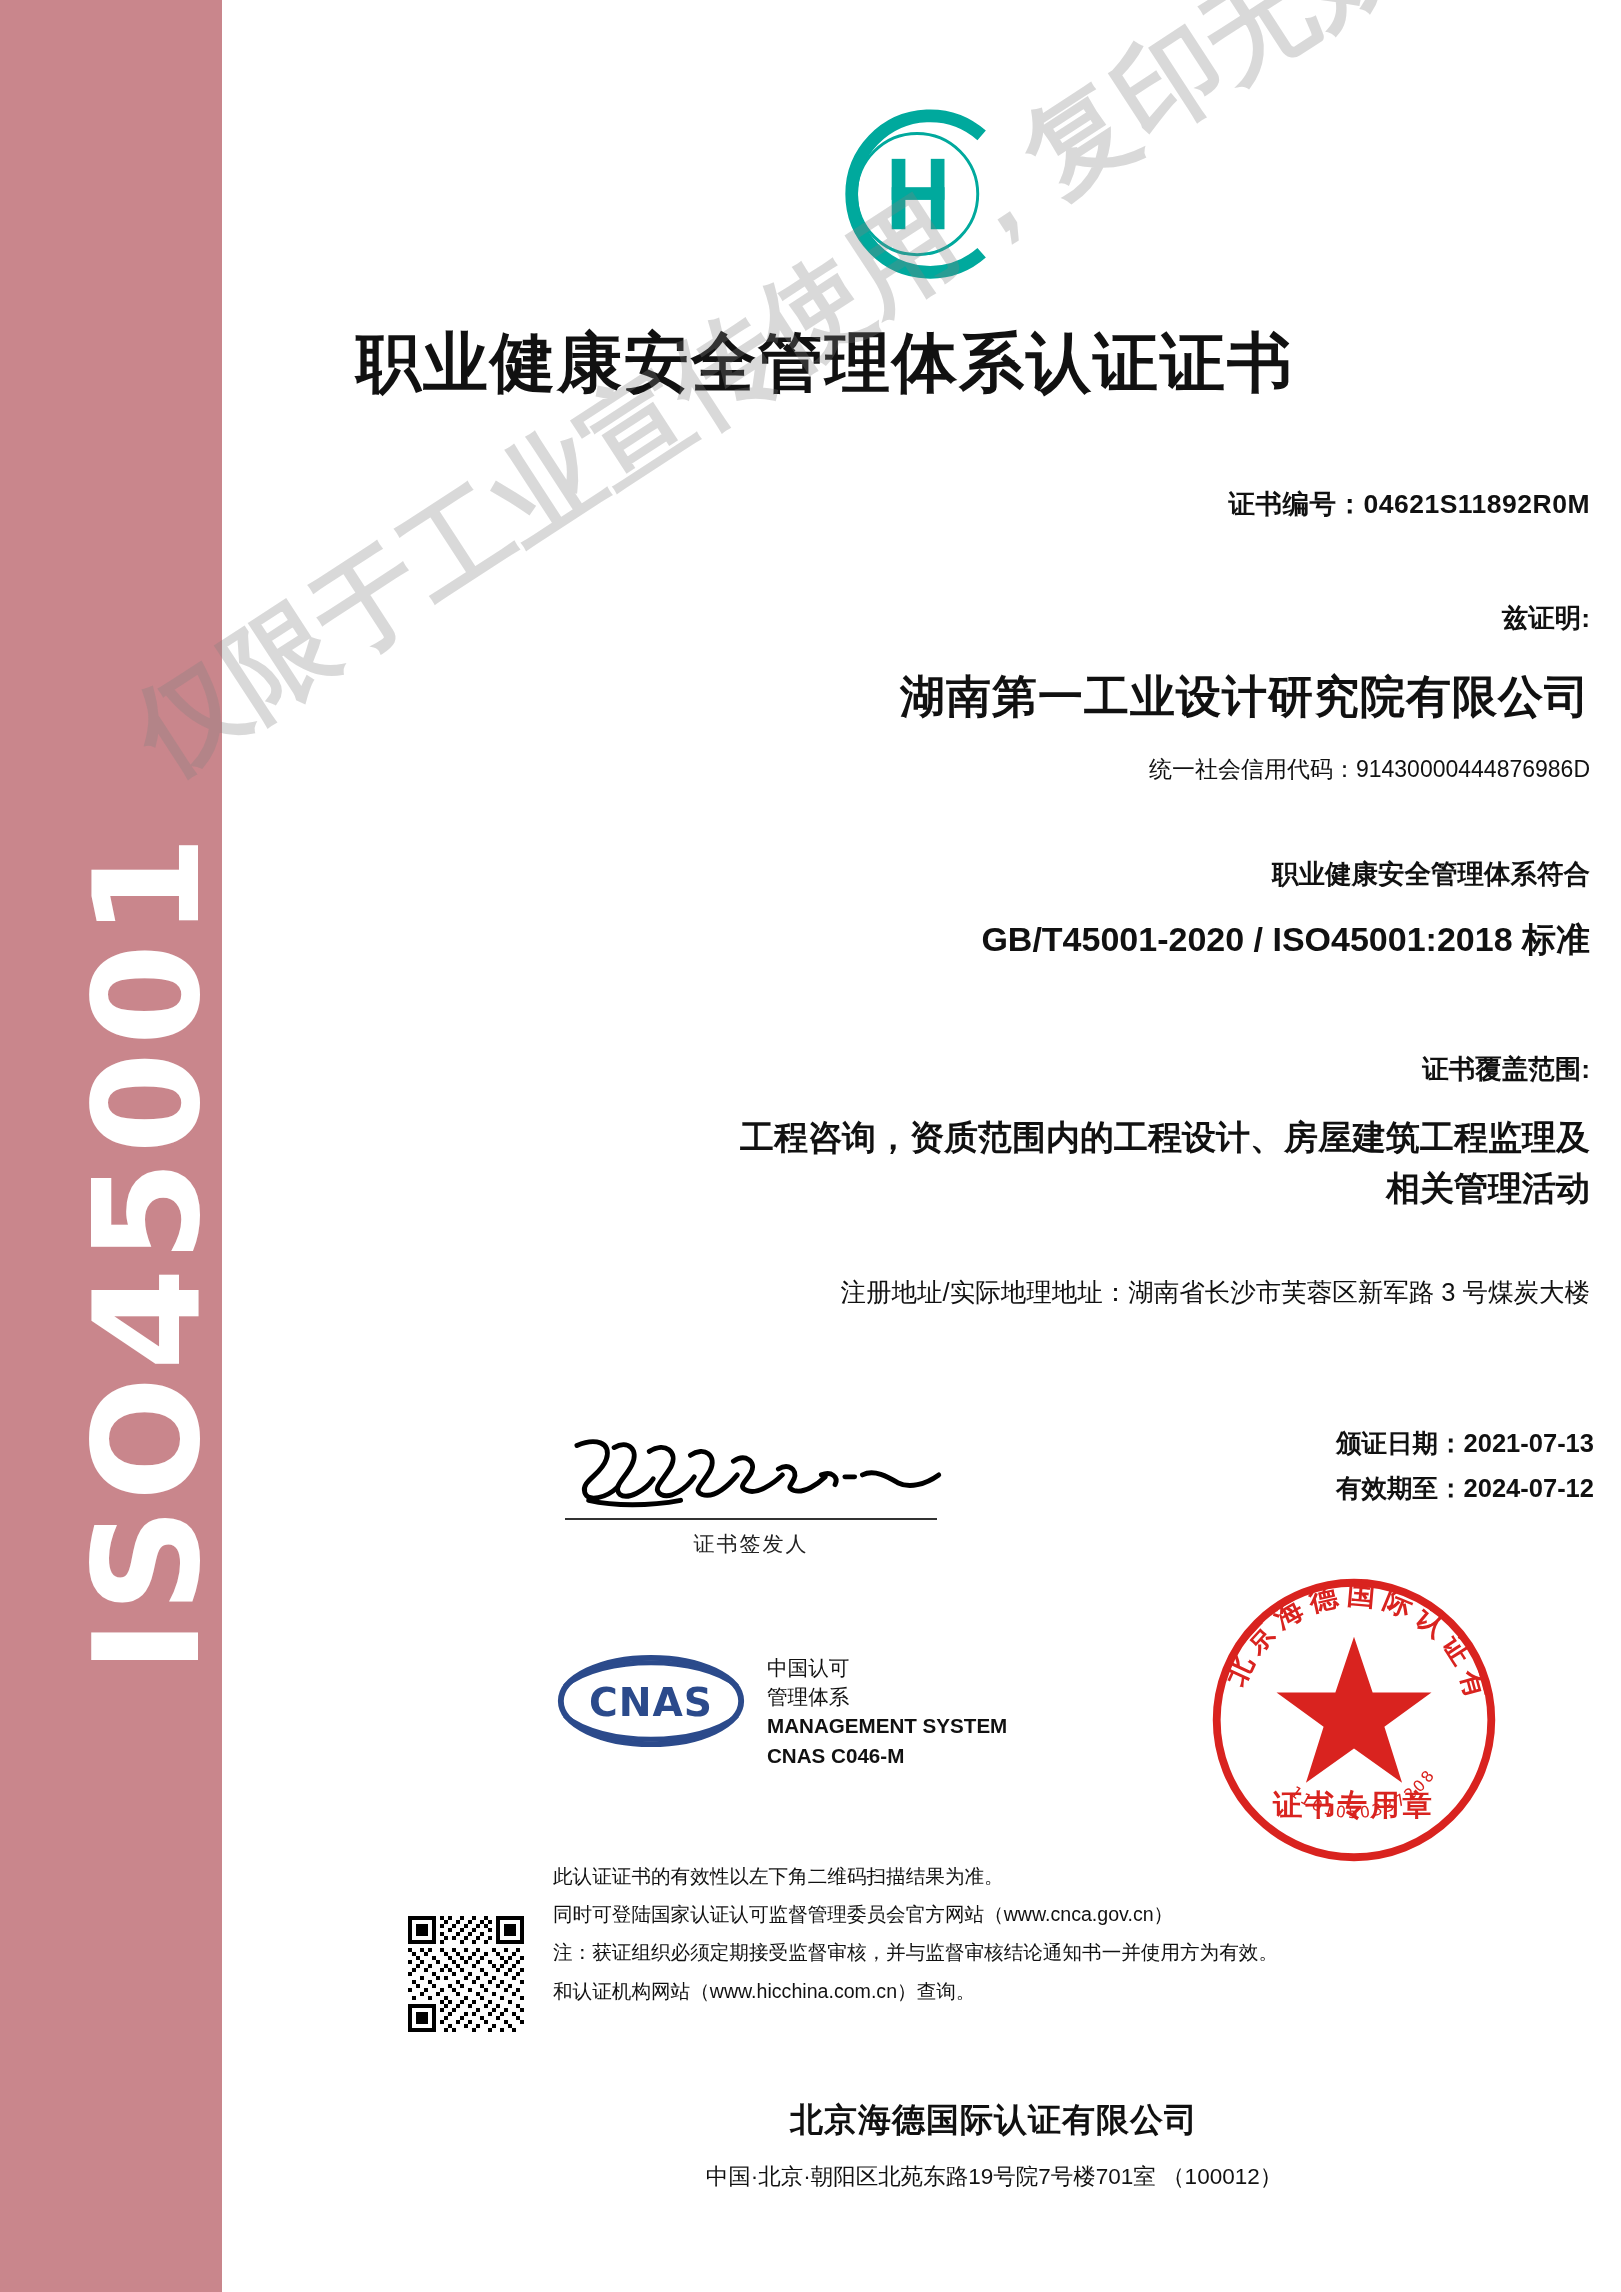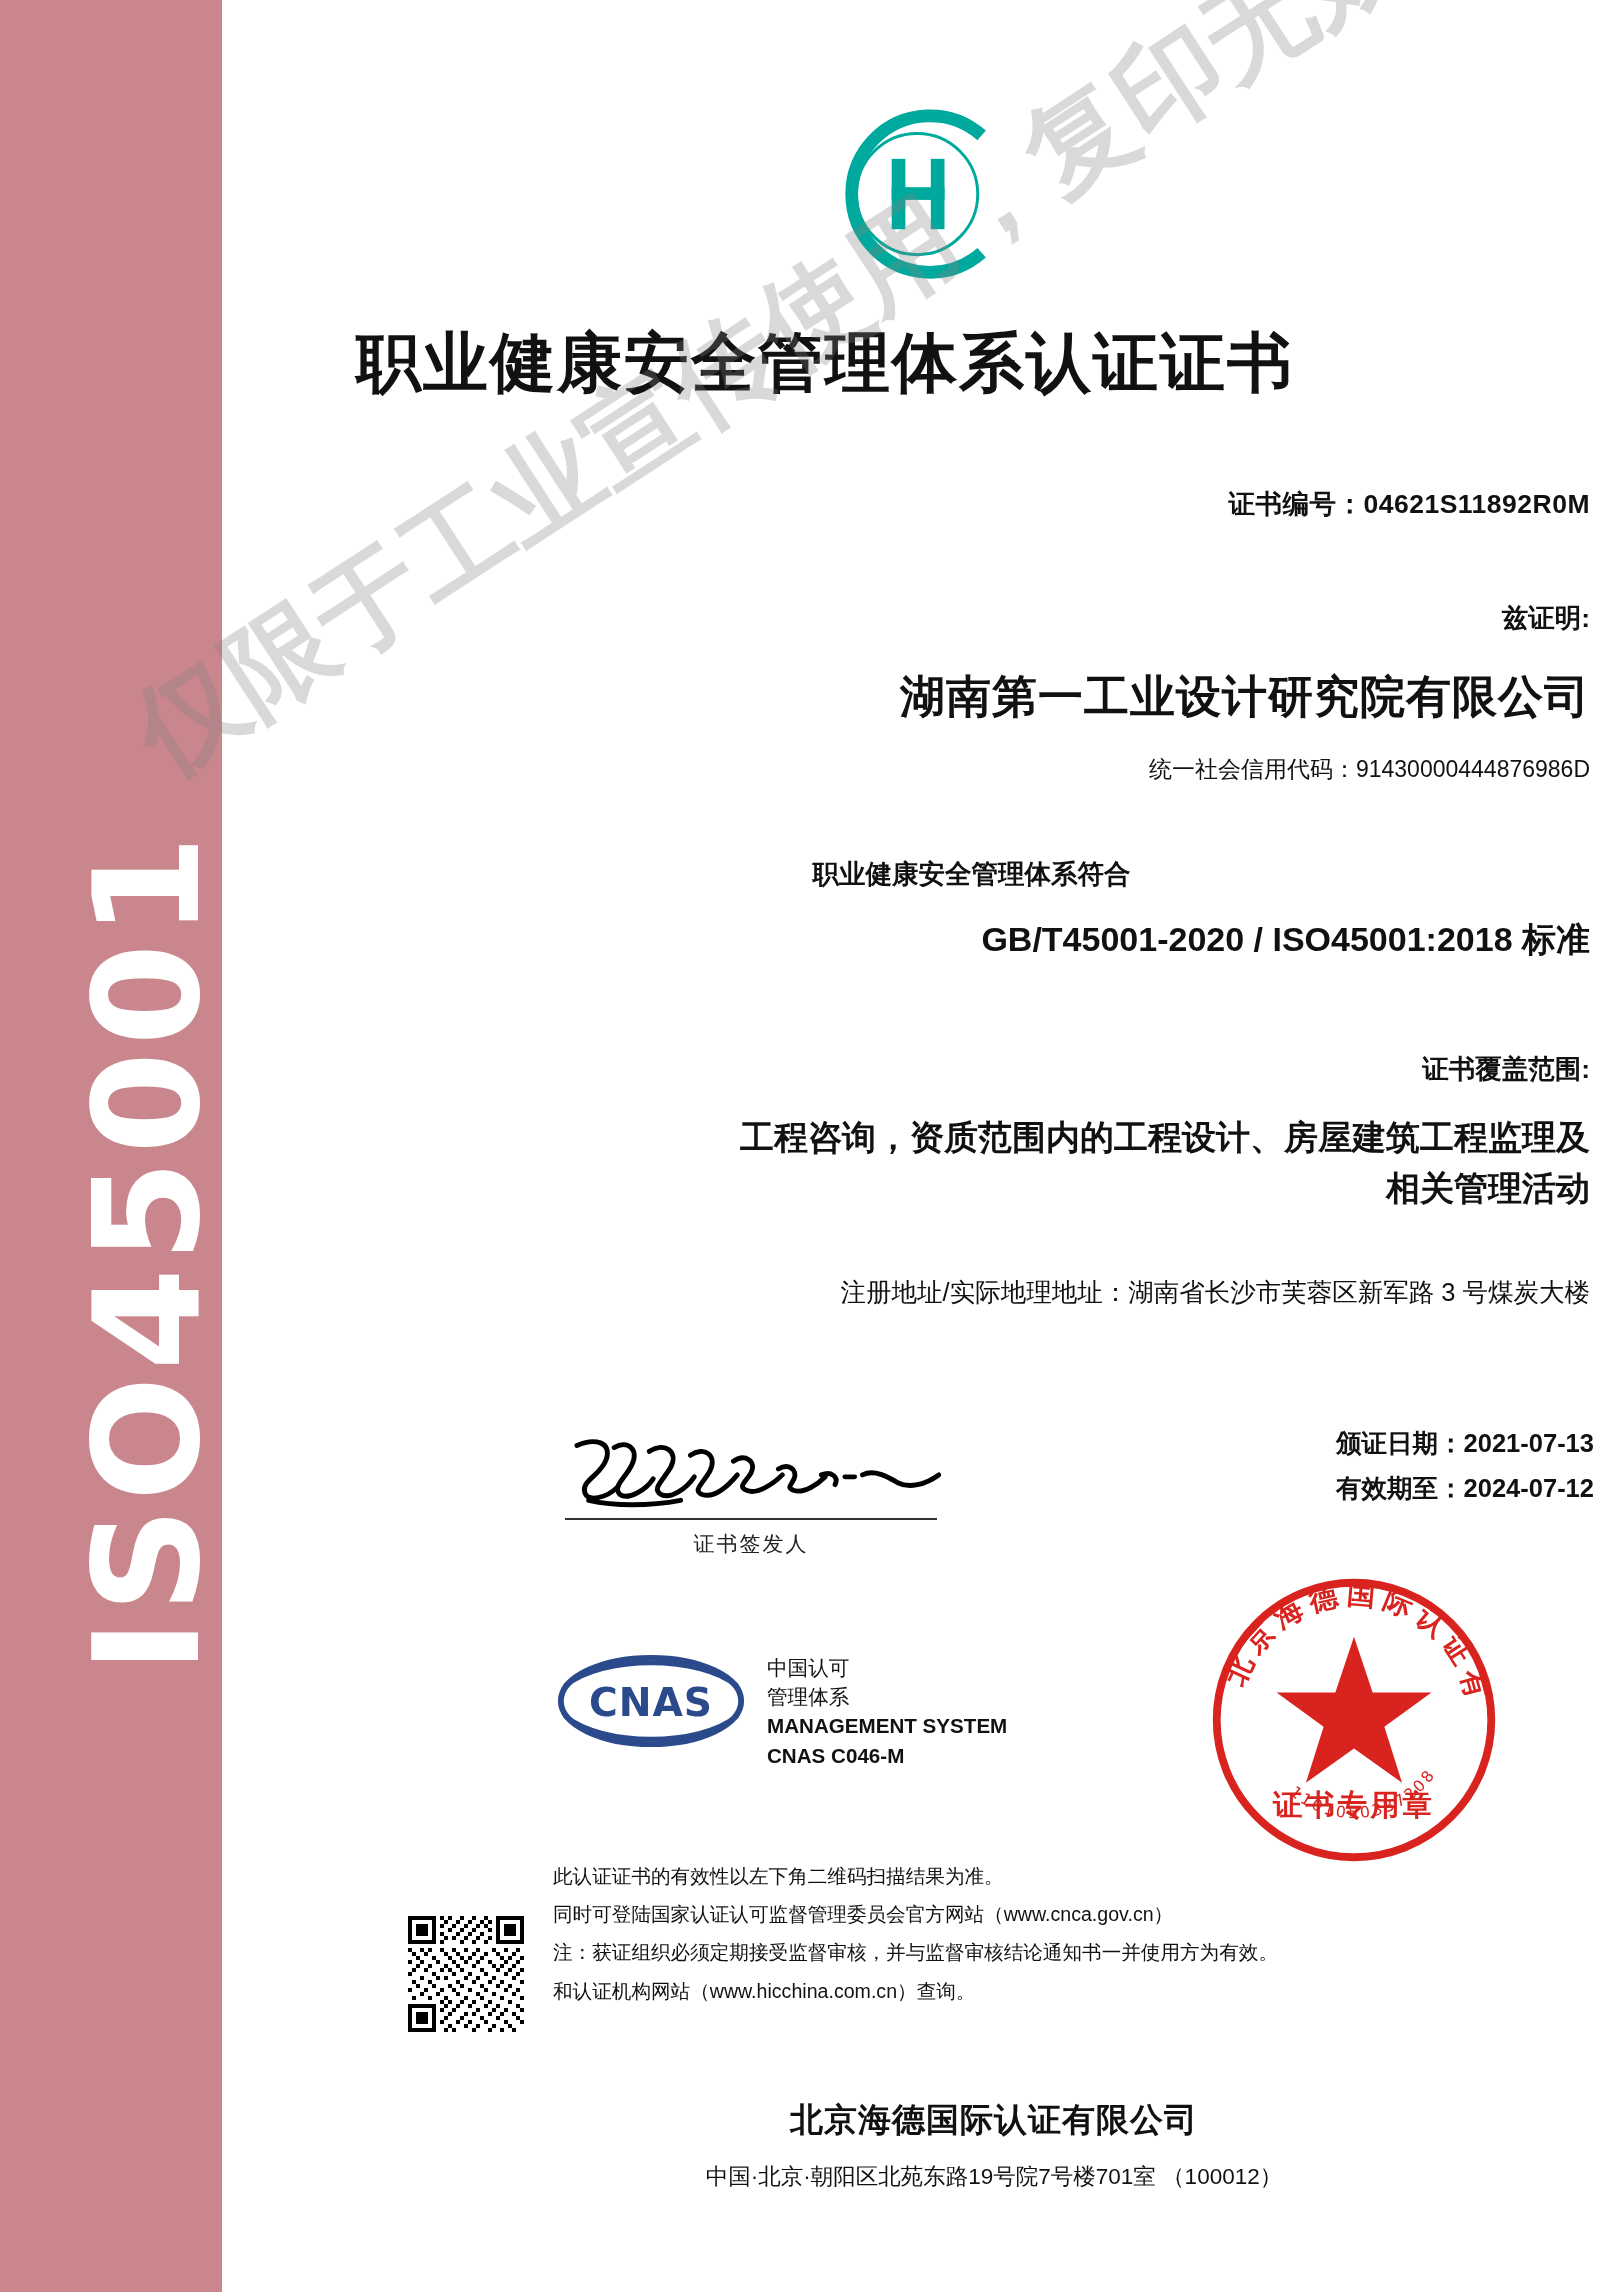--- a/index.html
+++ b/index.html
@@ -114,21 +114,20 @@
   }
   .credit-code {
     font-size: 23px;
     margin-top: 27.4px;
     font-weight: normal;
   }
   .conform {
     font-size: 26.5px;
     font-weight: bold;
     margin-top: 71px;
-    text-align: center;
   }
   .standard {
     font-size: 34px;
     font-weight: bold;
     margin-top: 25.5px;
   }
   .scope-label {
     font-size: 26.5px;
     font-weight: bold;
     margin-top: 88px;

